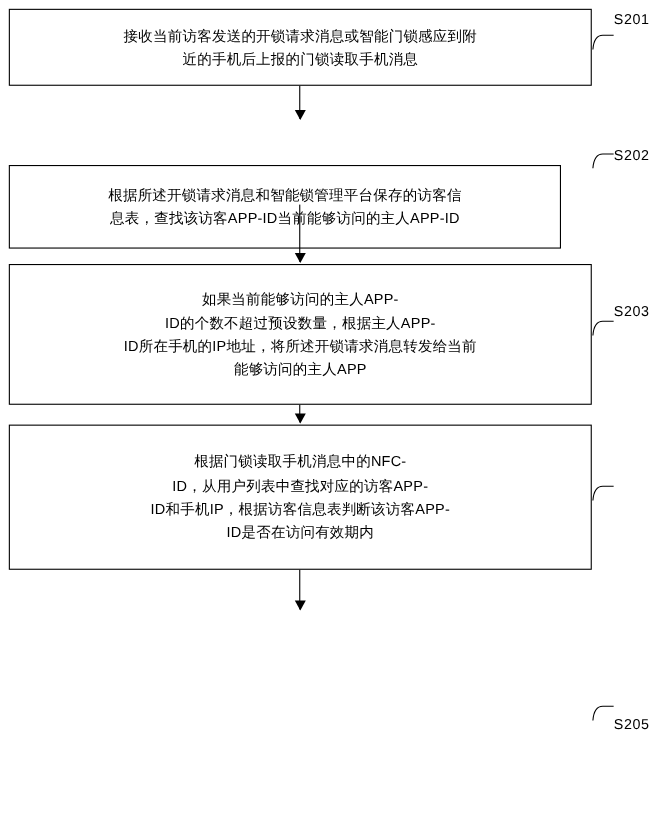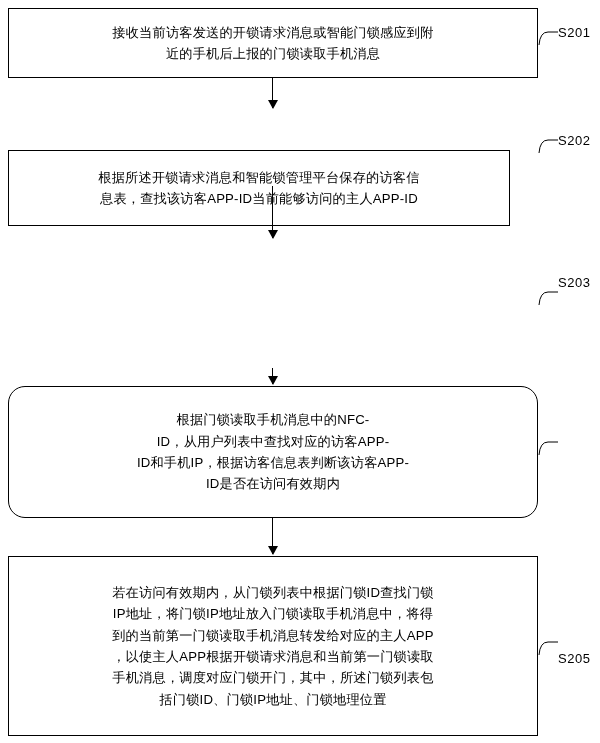--- a/index.html
+++ b/index.html
@@ -82,65 +82,63 @@
 
   <div class="step" style="left:8px; top:8px; width:530px; height:70px;">
     <div class="step-text">接收当前访客发送的开锁请求消息或智能门锁感应到附
 近的手机后上报的门锁读取手机消息</div>
   </div>
   <div class="tick" style="left:538px; top:30px;">
     <svg width="20" height="16" viewBox="0 0 20 16">
         <path d="M1 15 Q2 2 10 2 L20 2" fill="none" stroke="#000" stroke-width="1"></path>
       </svg>
   </div>
-  <div class="label" style="left:558px; top:25px;">S201</div>
+  <div class="label" style="left:558px; top:10px;">S201</div>
   <div class="arrow" style="left:272px; top:78px; height:30px;"></div>
 
   <div class="step" style="left:8px; top:110px; width:502px; height:76px;margin-top:40px;">
     <div class="step-text">根据所述开锁请求消息和智能锁管理平台保存的访客信
 息表，查找该访客APP-ID当前能够访问的主人APP-ID</div>
   </div>
   <div class="tick" style="left:538px; top:138px;">
     <svg width="20" height="16" viewBox="0 0 20 16">
         <path d="M1 15 Q2 2 10 2 L20 2" fill="none" stroke="#000" stroke-width="1"></path>
       </svg>
   </div>
   <div class="label" style="left:558px; top:133px;text-align:center;">S202</div>
   <div class="arrow" style="left:272px; top:186px; height:52px;"></div>
 
+  <div class="step" style="left:8px; top:240px; width:530px; height:128px;">
+    <div class="step-text">如果当前能够访问的主人APP-
+ID的个数不超过预设数量，根据主人APP-
+ID所在手机的IP地址，将所述开锁请求消息转发给当前
+能够访问的主人APP</div>
+  </div>
   <div class="tick" style="left:538px; top:290px;">
     <svg width="20" height="16" viewBox="0 0 20 16">
         <path d="M1 15 Q2 2 10 2 L20 2" fill="none" stroke="#000" stroke-width="1"></path>
       </svg>
   </div>
   <div class="label" style="left:558px; top:275px;">S203</div>
   <div class="arrow" style="left:272px; top:368px; height:16px;"></div>
 
-  <div class="step" style="left:8px; top:386px; width:530px; height:132px;border-radius:17px;">
+  <div class="step" style="left:8px; top:386px; width:530px; height:132px;">
     <div class="step-text">根据门锁读取手机消息中的NFC-
 ID，从用户列表中查找对应的访客APP-
 ID和手机IP，根据访客信息表判断该访客APP-
 ID是否在访问有效期内</div>
   </div>
   <div class="tick" style="left:538px; top:440px;">
     <svg width="20" height="16" viewBox="0 0 20 16">
         <path d="M1 15 Q2 2 10 2 L20 2" fill="none" stroke="#000" stroke-width="1"></path>
       </svg>
   </div>
   <div class="label" style="left:558px; top:436px;margin-left:43px;">S204</div>
   <div class="arrow" style="left:272px; top:518px; height:36px;"></div>
 
-  <div class="step" style="left:8px; top:556px; width:530px; height:180px;">
-    <div class="step-text justify">若在访问有效期内，从门锁列表中根据门锁ID查找门锁
-IP地址，将门锁IP地址放入门锁读取手机消息中，将得
-到的当前第一门锁读取手机消息转发给对应的主人APP
-，以使主人APP根据开锁请求消息和当前第一门锁读取
-手机消息，调度对应门锁开门，其中，所述门锁列表包
-括门锁ID、门锁IP地址、门锁地理位置</div>
-  </div>
   <div class="tick" style="left:538px; top:640px;">
     <svg width="20" height="16" viewBox="0 0 20 16">
         <path d="M1 15 Q2 2 10 2 L20 2" fill="none" stroke="#000" stroke-width="1"></path>
       </svg>
   </div>
   <div class="label" style="left:558px; top:651px;">S205</div>
 
 </div>
 
 </body></html>

